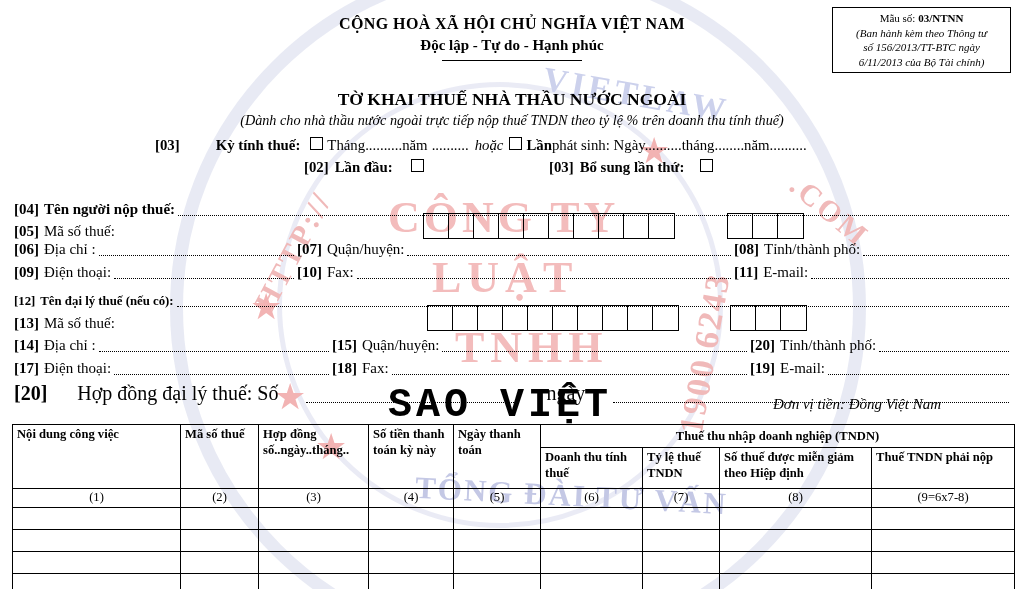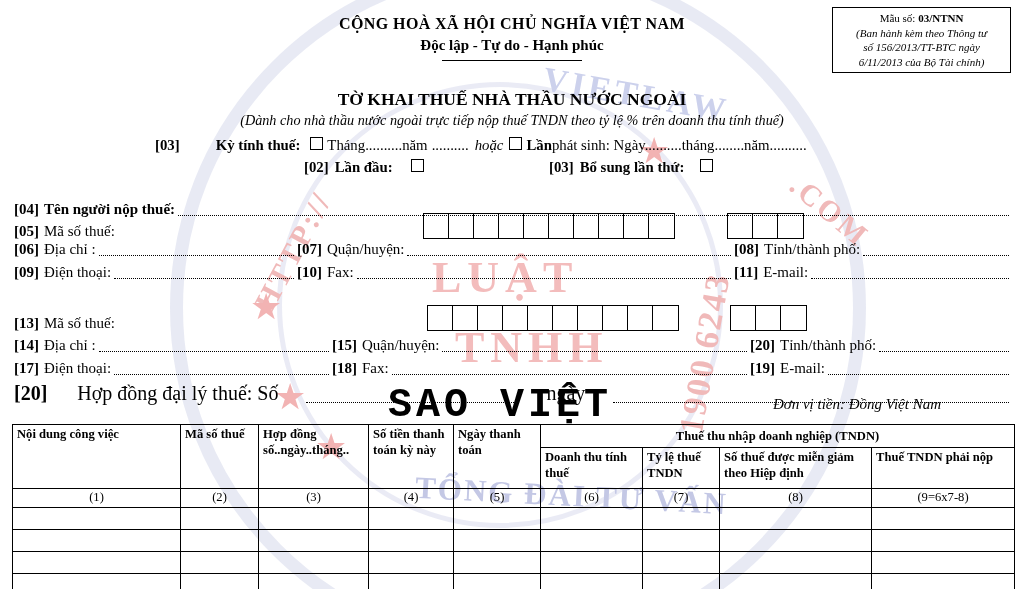--- a/index.html
+++ b/index.html
@@ -58,20 +58,21 @@
 <body>
 
 <div class="page">
 
   <div class="wm">
     <div class="ring outer"></div>
     <div class="ring inner"></div>
     <div class="wtxt wghost">VIETLAW</div>
     <div class="wtxt wurl">HTTP://</div>
     <div class="wtxt wurl2">.COM</div>
+    <div class="wtxt w1">CÔNG TY</div>
     <div class="wtxt w3">TNHH</div>
     <div class="wtxt w2">LUẬT</div>
     <div class="wtxt w4">SAO VIỆT</div>
     <div class="wtxt wphone">1900 6243</div>
     <div class="wtxt whot">TỔNG ĐÀI TƯ VẤN</div>
     <span class="wstar st1">★</span>
     <span class="wstar st2">★</span>
     <span class="wstar st3">★</span>
     <span class="wstar st4">★</span>
   </div>
@@ -174,20 +175,25 @@
         <span>Fax:</span>
         <span class="fill"></span>
       </span>
       <span class="col" style="flex:1;">
         <span class="b no">[11]</span>
         <span>E-mail:</span>
         <span class="fill"></span>
       </span>
     </div>
 
+    <div class="row" style="left:14px;right:12px;top:294px;font-size:12.8px;">
+      <span class="b no">[12]</span>
+      <span class="b">Tên đại lý thuế (nếu có):</span>
+      <span class="fill"></span>
+    </div>
 
     <div class="row" style="left:14px;top:314px;font-size:15px;">
       <span class="b no">[13]</span>
       <span>Mã số thuế:</span>
     </div>
     <div class="mst" style="left:427px;top:305px;">
         <span class="cell"></span>
         <span class="cell"></span>
         <span class="cell"></span>
         <span class="cell"></span>

